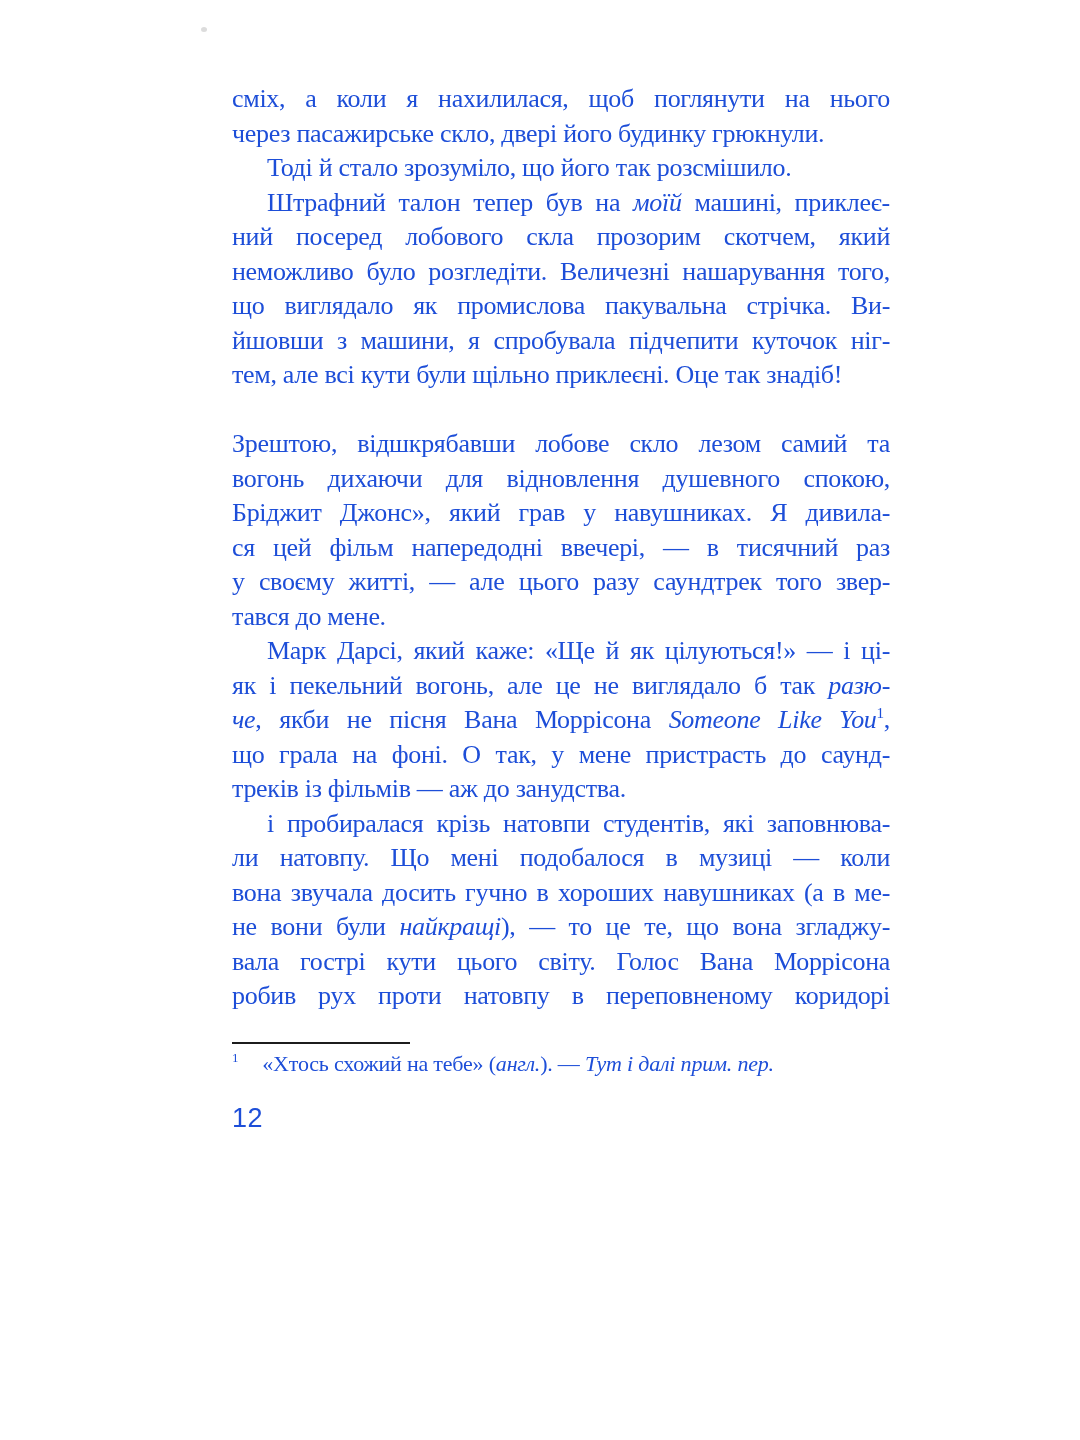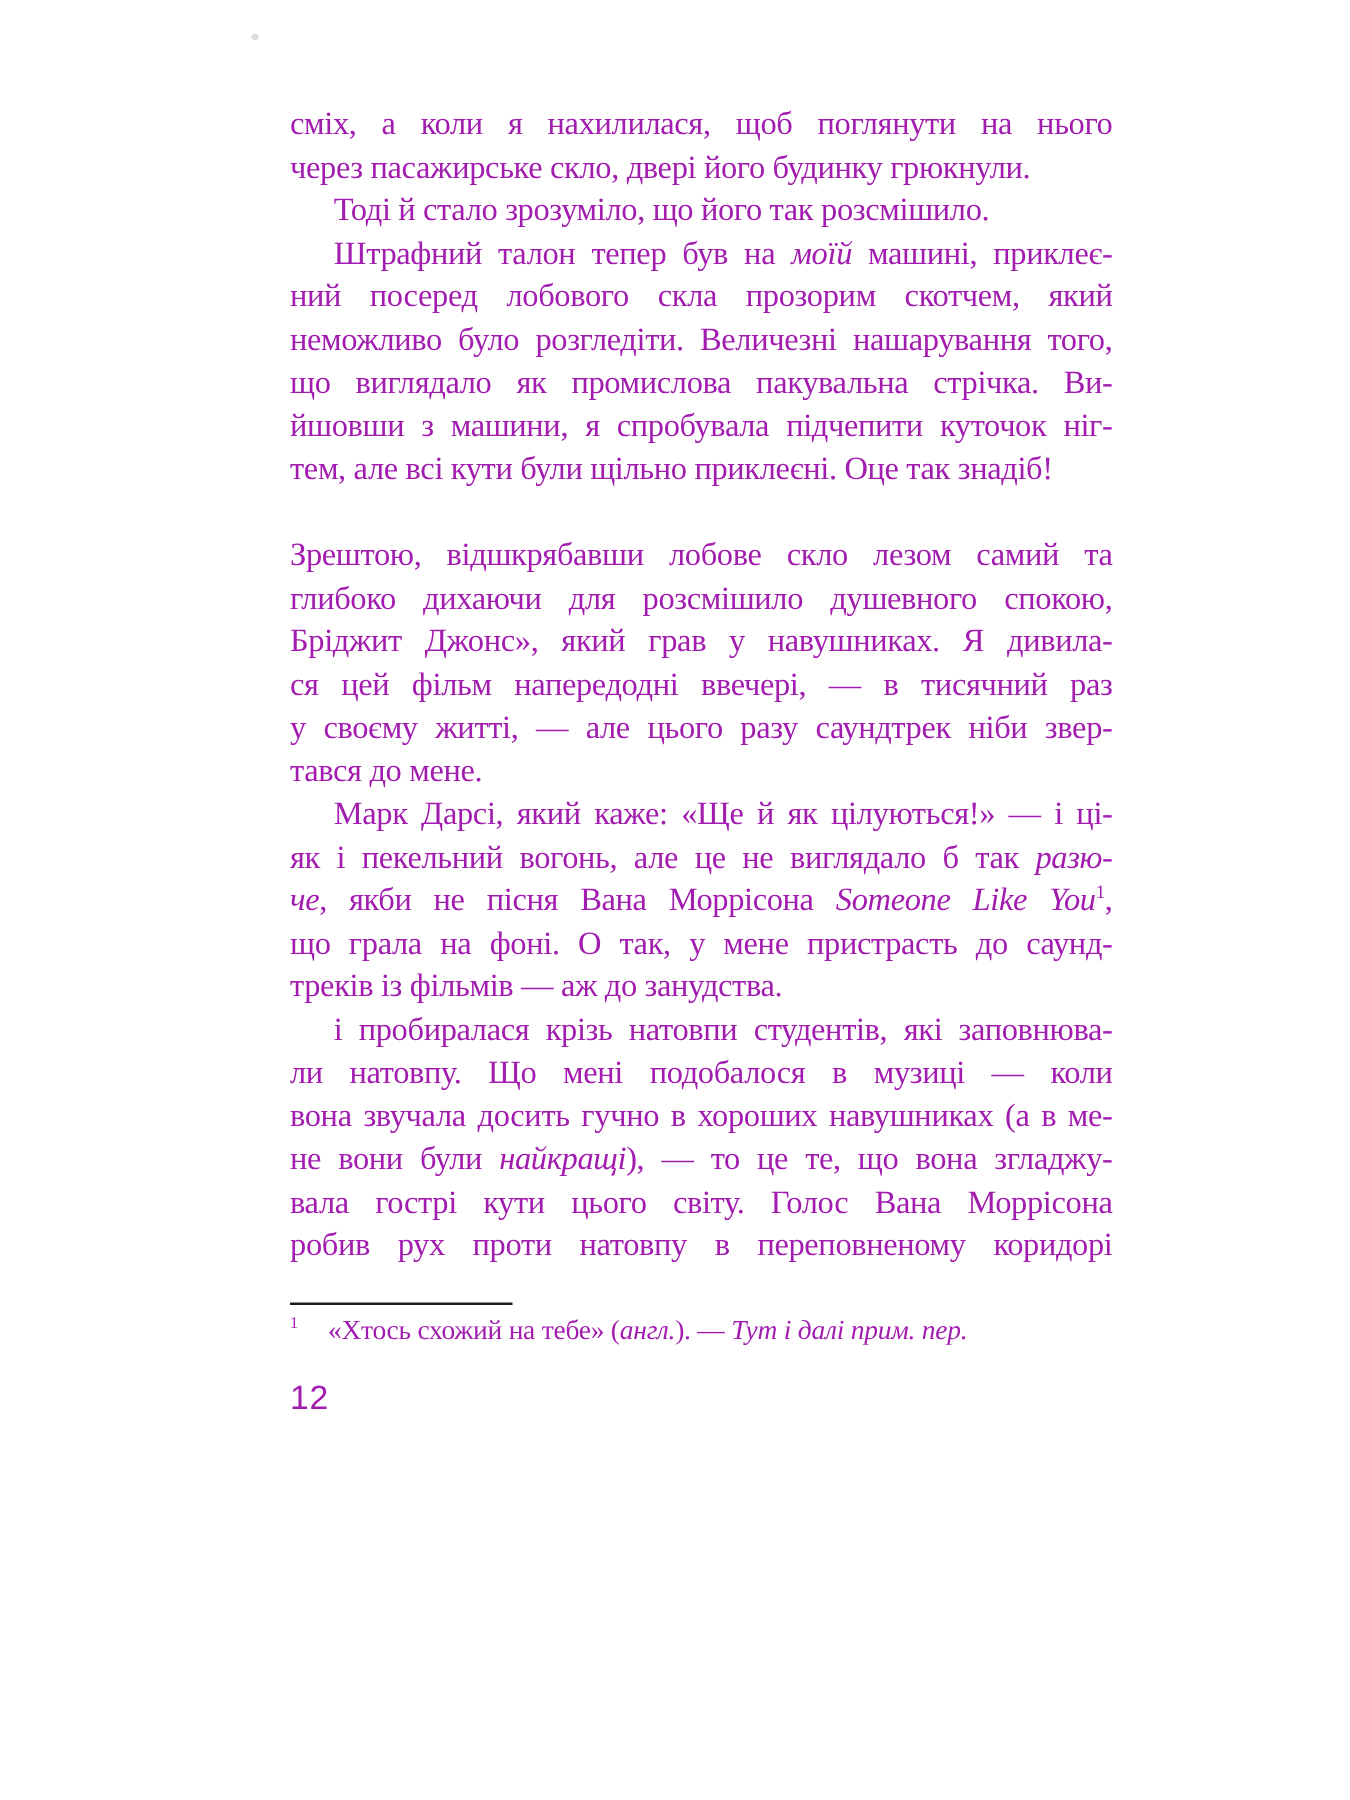--- a/index.html
+++ b/index.html
@@ -7,21 +7,21 @@
     padding: 0;
     background: #ffffff;
   }
   .page {
     position: relative;
     width: 1080px;
     height: 1440px;
     background: #ffffff;
     overflow: hidden;
     font-family: "Liberation Serif", "DejaVu Serif", serif;
-    color: #a21caf;
+    color: #1d4ed8;
   }
   .scan-artifact {
     position: absolute;
     left: 201px;
     top: 27px;
     width: 6px;
     height: 5px;
     border-radius: 50%;
     background: #dcdcdc;
   }
@@ -97,24 +97,24 @@
         <div class="para indent">
           <div class="line"><span>Штрафний талон тепер був на </span><span class="i">моїй</span><span> машині, приклеє-</span></div>
           <div class="line"><span>ний посеред лобового скла прозорим скотчем, який</span></div>
           <div class="line"><span>неможливо було розгледіти. Величезні нашарування того,</span></div>
           <div class="line"><span>що виглядало як промислова пакувальна стрічка. Ви-</span></div>
           <div class="line"><span>йшовши з машини, я спробувала підчепити куточок ніг-</span></div>
           <div class="line last"><span>тем, але всі кути були щільно приклеєні. Оце так знадіб!</span></div>
         </div>
         <div class="para space-before">
           <div class="line"><span>Зрештою, відшкрябавши лобове скло лезом самий та</span></div>
-          <div class="line"><span>глибоко дихаючи для розсмішило душевного спокою,</span></div>
+          <div class="line"><span>вогонь дихаючи для відновлення душевного спокою,</span></div>
           <div class="line"><span>Бріджит Джонс», який грав у навушниках. Я дивила-</span></div>
           <div class="line"><span>ся цей фільм напередодні ввечері, — в тисячний раз</span></div>
-          <div class="line"><span>у своєму житті, — але цього разу саундтрек ніби звер-</span></div>
+          <div class="line"><span>у своєму житті, — але цього разу саундтрек того звер-</span></div>
           <div class="line last"><span>тався до мене.</span></div>
         </div>
         <div class="para indent">
           <div class="line"><span>Марк Дарсі, який каже: «Ще й як цілуються!» — і ці-</span></div>
           <div class="line"><span>як і пекельний вогонь, але це не виглядало б так </span><span class="i">разю-</span></div>
           <div class="line"><span class="i">че</span><span>, якби не пісня Вана Моррісона </span><span class="i">Someone Like You</span><span class="sup">1</span><span>,</span></div>
           <div class="line"><span>що грала на фоні. О так, у мене пристрасть до саунд-</span></div>
           <div class="line last"><span>треків із фільмів — аж до занудства.</span></div>
         </div>
         <div class="para indent">

